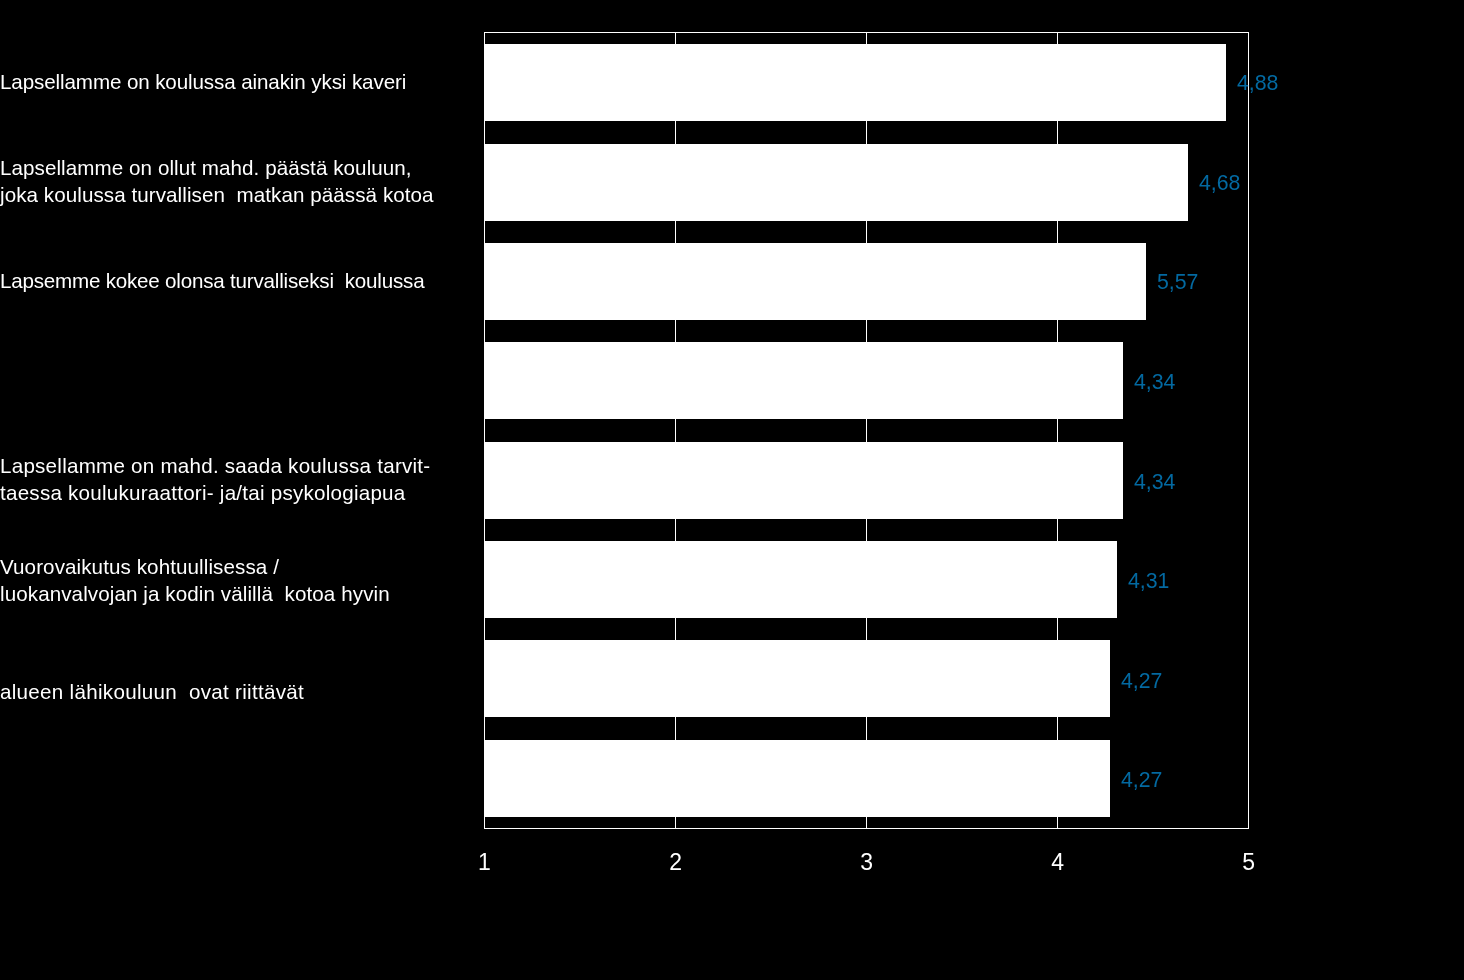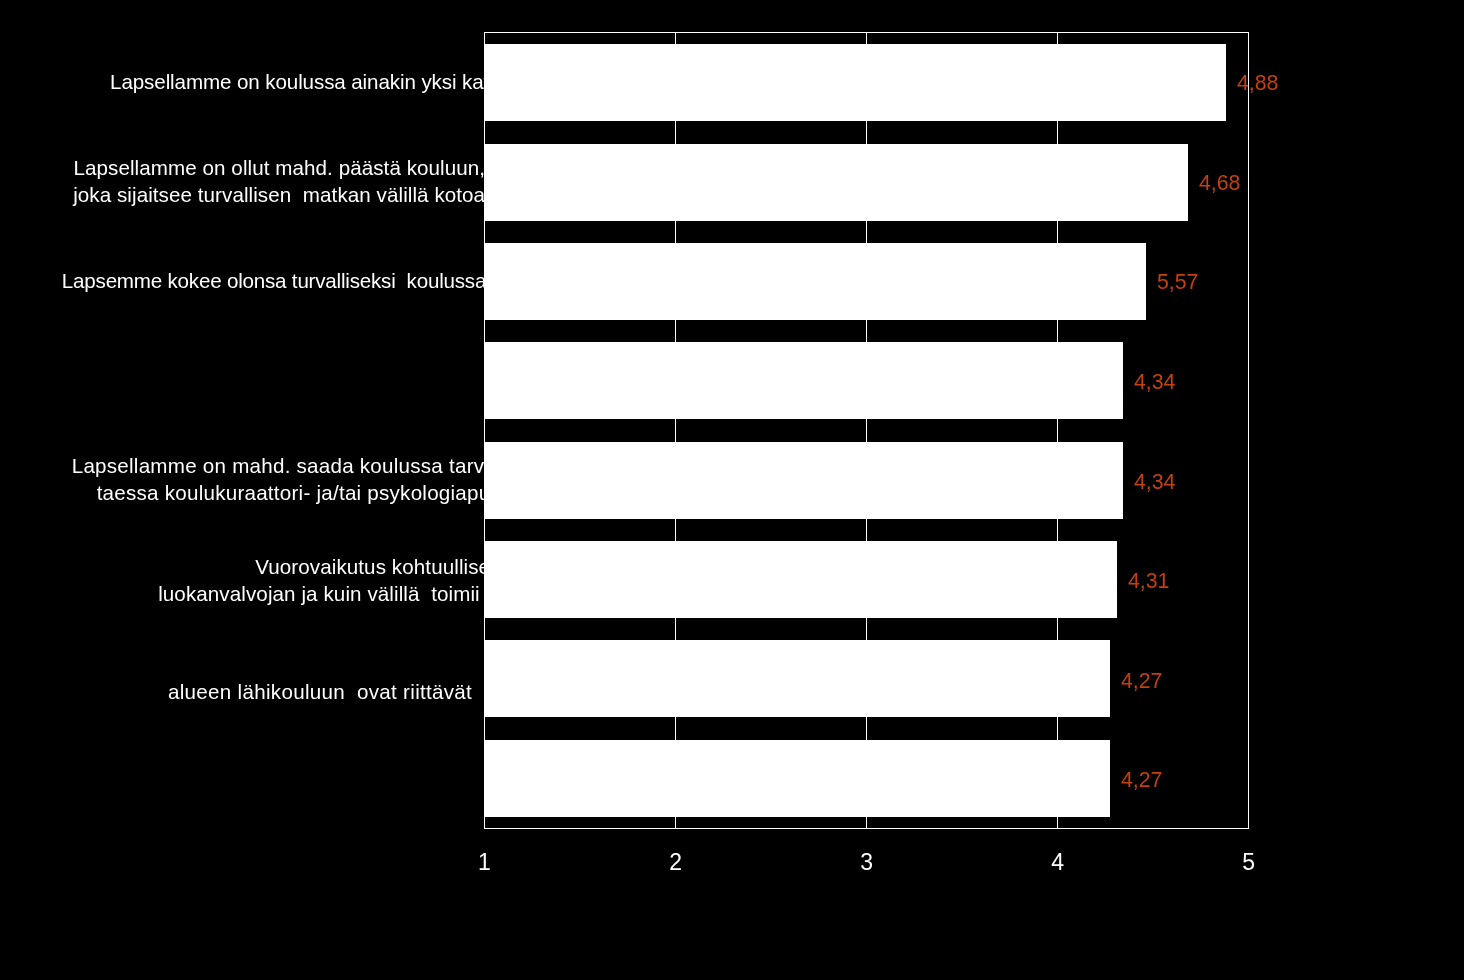--- a/index.html
+++ b/index.html
@@ -30,28 +30,28 @@
     position:absolute;top:0;width:1px;height:796px;background:#ffffff;
   }
 
   
   .bar{position:absolute;left:0;height:77px;background:#ffffff;}
 
   
   .vlabel{
     position:absolute;
     font-size:21.3px;line-height:21px;
-    color:#c2410c;white-space:pre;
+    color:#0369a1;white-space:pre;
     transform:translateZ(0);          
   }
 
   
   .clabel{
     position:absolute;
-    text-align:right;
+    text-align:left;
     font-size:20.6px;line-height:27.3px;
     color:#ffffff;white-space:normal;
     transform:translateZ(0);          
   }
   .clabel span{white-space:pre;}
 
   
   .tick{
     position:absolute;top:849px;width:80px;
     font-size:23px;line-height:26px;
@@ -84,24 +84,24 @@
   <div class="vlabel" style="left:1237px;top:73px">4,88</div>
   <div class="vlabel" style="left:1199px;top:173px">4,68</div>
   <div class="vlabel" style="left:1157px;top:272px">5,57</div>
   <div class="vlabel" style="left:1134px;top:372px">4,34</div>
   <div class="vlabel" style="left:1134px;top:472px">4,34</div>
   <div class="vlabel" style="left:1128px;top:571px">4,31</div>
   <div class="vlabel" style="left:1121px;top:671px">4,27</div>
   <div class="vlabel" style="left:1121px;top:770px">4,27</div>
 
   <div class="clabel" style="left:0;width:516.31px;top:68.1px;letter-spacing:-0.11px"><span>Lapsellamme on koulussa ainakin yksi kaveri</span></div>
-  <div class="clabel" style="left:0;width:485.13px;top:154.2px;letter-spacing:0.07px"><span>Lapsellamme on ollut mahd. päästä kouluun,</span><br><span>joka sijaitsee turvallisen  matkan välillä kotoa</span></div>
+  <div class="clabel" style="left:0;width:485.13px;top:154.2px;letter-spacing:0.07px"><span>Lapsellamme on ollut mahd. päästä kouluun,</span><br><span>joka koulussa turvallisen  matkan päässä kotoa</span></div>
   <div class="clabel" style="left:0;width:486.21px;top:266.8px;letter-spacing:-0.21px"><span>Lapsemme kokee olonsa turvalliseksi  koulussa</span></div>
   <div class="clabel" style="left:0;width:502.16px;top:452px;letter-spacing:0.24px"><span>Lapsellamme on mahd. saada koulussa tarvit-</span><br><span>taessa koulukuraattori- ja/tai psykologiapua</span></div>
-  <div class="clabel" style="left:0;width:534.11px;top:552.5px;letter-spacing:0.09px"><span>Vuorovaikutus kohtuullisessa /</span><br><span>luokanvalvojan ja kuin välillä  toimii hyvin</span></div>
+  <div class="clabel" style="left:0;width:534.11px;top:552.5px;letter-spacing:0.09px"><span>Vuorovaikutus kohtuullisessa /</span><br><span>luokanvalvojan ja kodin välillä  kotoa hyvin</span></div>
   <div class="clabel" style="left:0;width:472.11px;top:650.7px;letter-spacing:0.29px"><br><span>alueen lähikouluun  ovat riittävät</span></div>
 
   <div class="tick" style="left:444.3px">1</div>
   <div class="tick" style="left:635.6px">2</div>
   <div class="tick" style="left:826.6px">3</div>
   <div class="tick" style="left:1017.6px">4</div>
   <div class="tick" style="left:1208.6px">5</div>
 
 </div>
 

